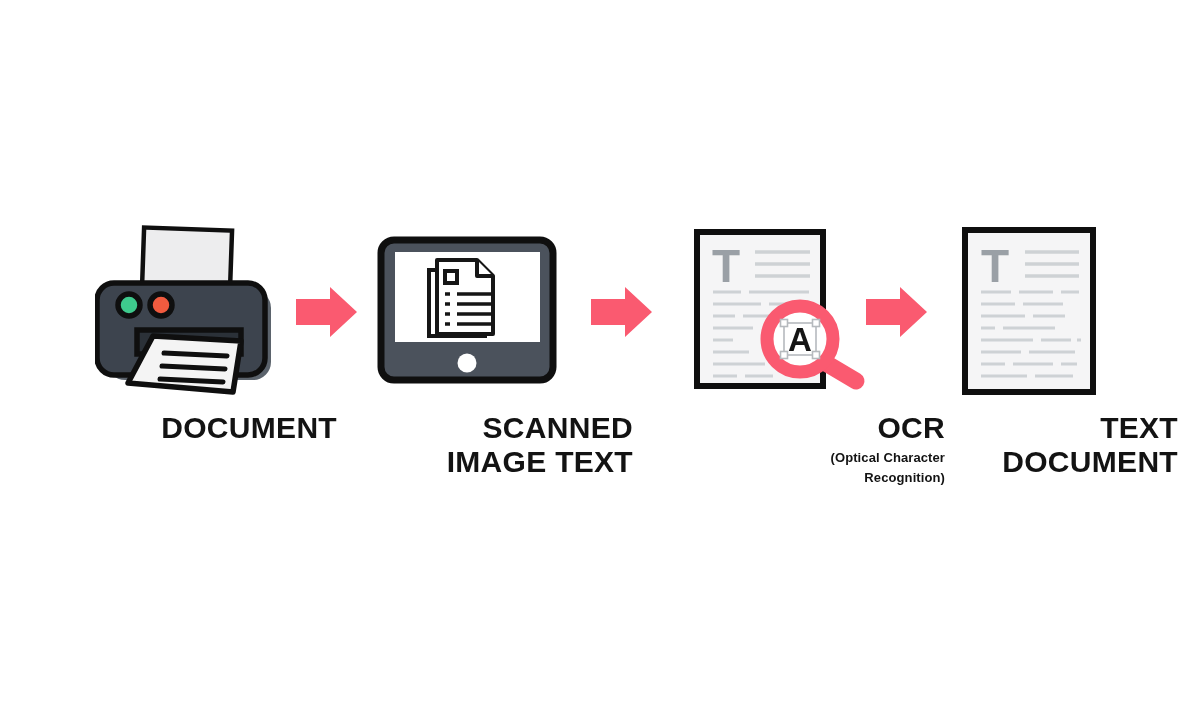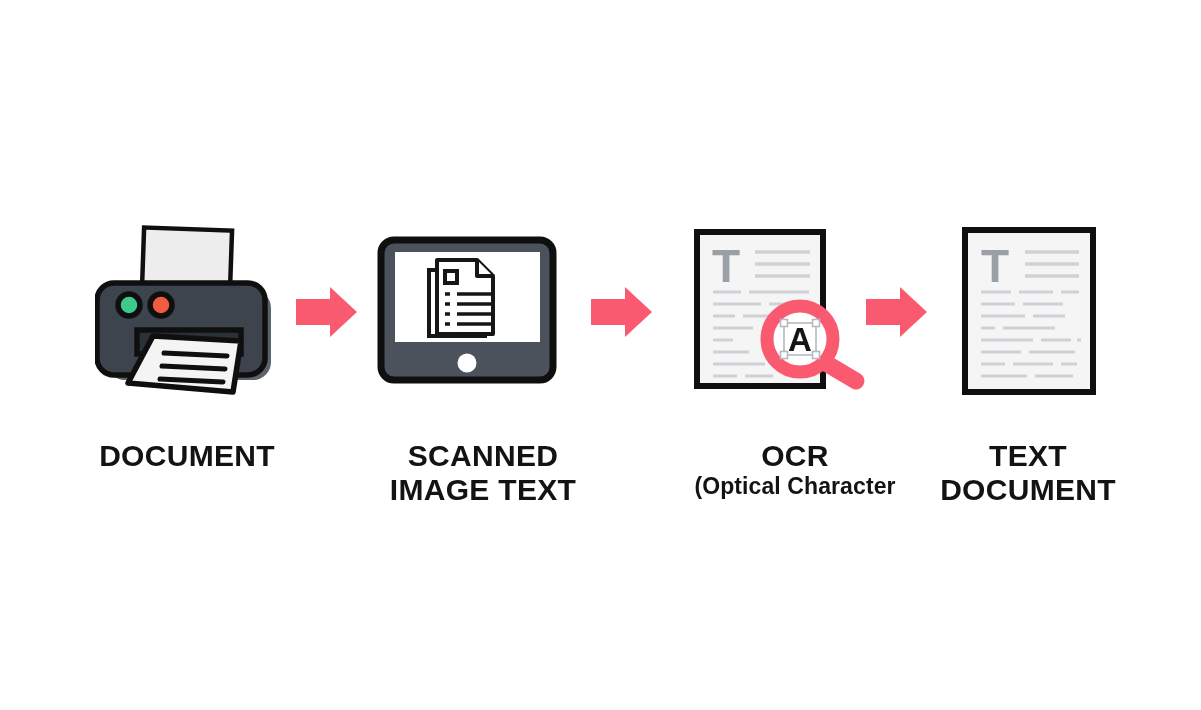--- a/index.html
+++ b/index.html
@@ -22,31 +22,30 @@
     width:1201px;height:710px;
     background:#ffffff;
     overflow:hidden;
     font-family:"Liberation Sans", sans-serif;
   }
   .abs{position:absolute;}
   .icon{display:block;}
   .label{
     position:absolute;
     width:300px;
-    text-align:center;
+    text-align:right;
     color:var(--label-black);
     font-weight:800;
     font-size:30px;
     line-height:34px;
     letter-spacing:.3px;
     top:411px;
-    margin-top:28px;
   }
   .sub-label{
-    font-size:23px;
+    font-size:13px;
     line-height:20px;
     margin-top:3px;
     letter-spacing:.1px;
   }
   .arrow{position:absolute;top:286px;width:62px;height:52px;}
   svg text{font-family:"Liberation Sans", sans-serif;}
 </style>
 </head>
 <body>
 
@@ -115,20 +114,21 @@
       <rect x="119.5" y="91.5" width="7" height="7" fill="#ffffff" stroke="#b6babe" stroke-width="1.6"></rect>
       <rect x="87.5" y="123.5" width="7" height="7" fill="#ffffff" stroke="#b6babe" stroke-width="1.6"></rect>
       <rect x="119.5" y="123.5" width="7" height="7" fill="#ffffff" stroke="#b6babe" stroke-width="1.6"></rect>
     </g>
     <text x="107" y="123" font-size="33" font-weight="bold" fill="#151515" text-anchor="middle">A</text>
   </svg>
   <div class="label abs" style="left:645px;">
     <div>OCR</div>
     <div class="sub-label">
       <div>(Optical Character</div>
+      <div>Recognition)</div>
     </div>
   </div>
 
   <svg class="arrow" style="left:866px;" viewBox="0 0 62 52">
     <polygon points="0,13 34,13 34,1 61,26 34,51 34,39 0,39" fill="var(--accent-pink)"></polygon>
   </svg>
 
   <svg class="icon abs" style="left:961px;top:226px;" width="136" height="172" viewBox="0 0 136 172">
     <rect x="4" y="4" width="128" height="162" fill="var(--document-fill)" stroke="var(--outline-black)" stroke-width="6"></rect>
     <text x="20" y="56" font-size="46" font-weight="bold" fill="var(--letter-gray)">T</text>

